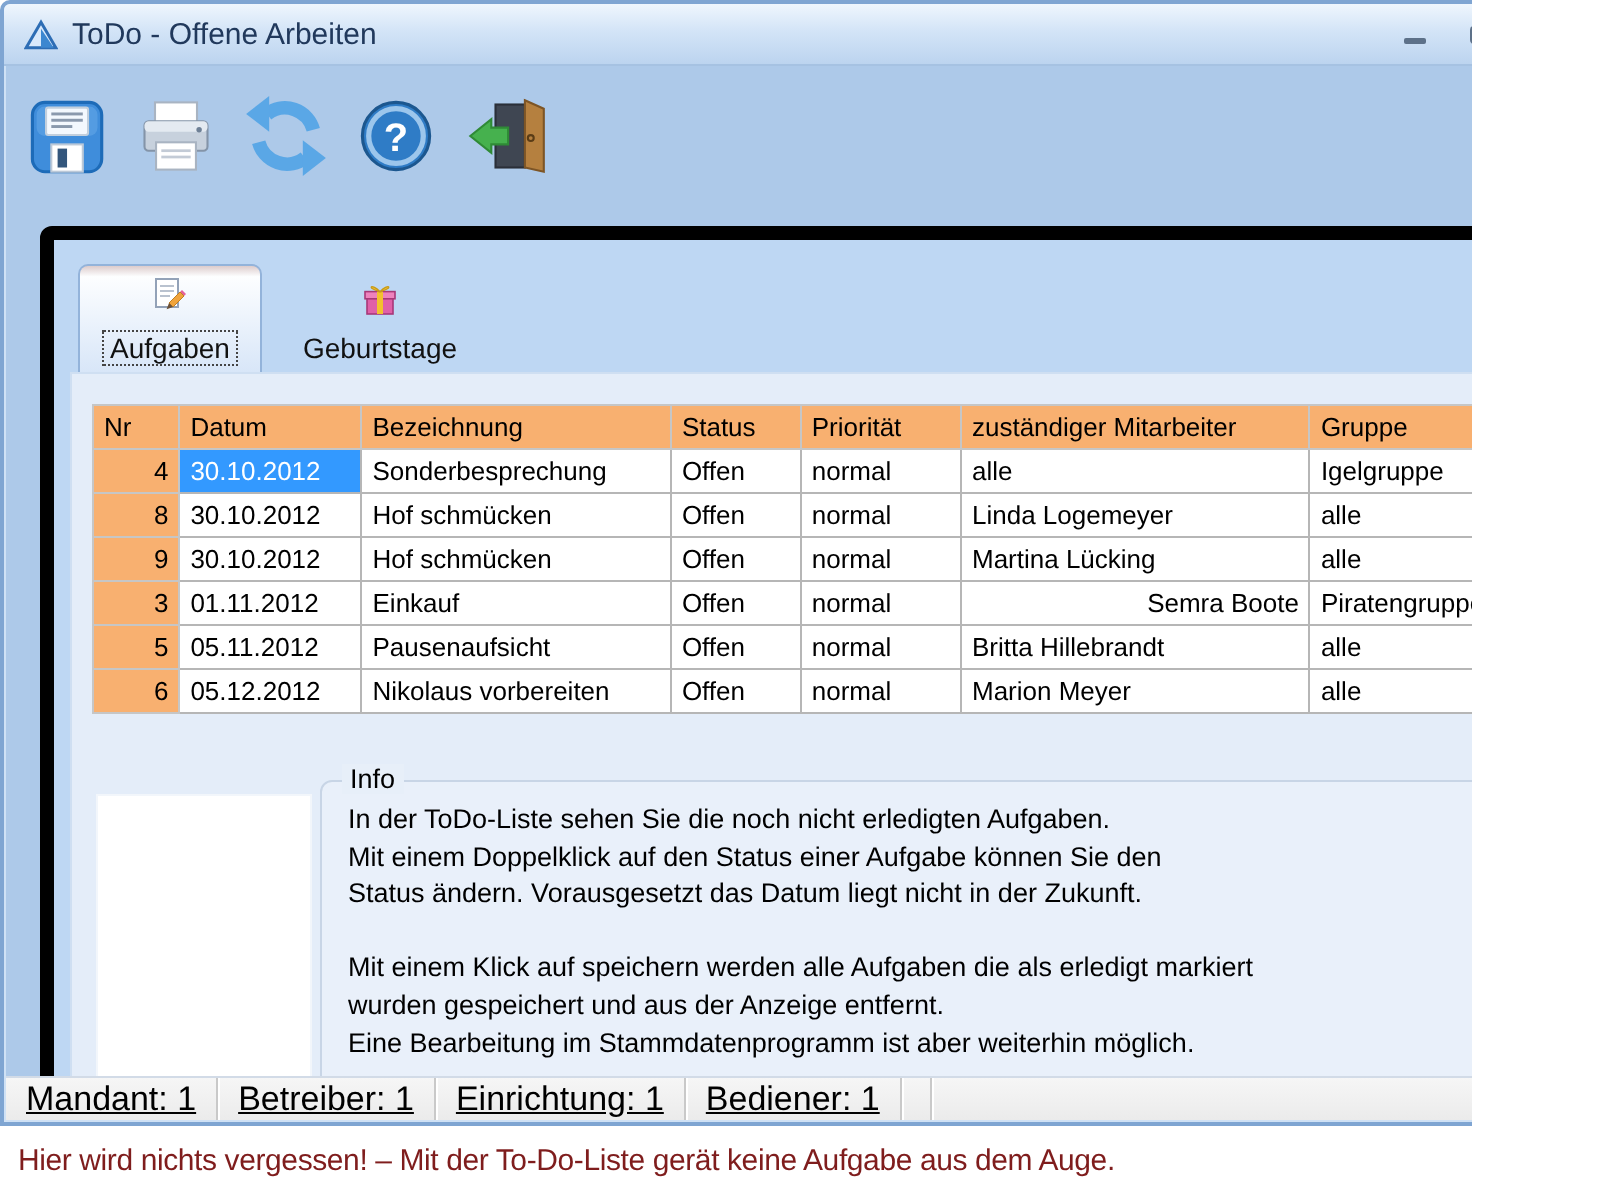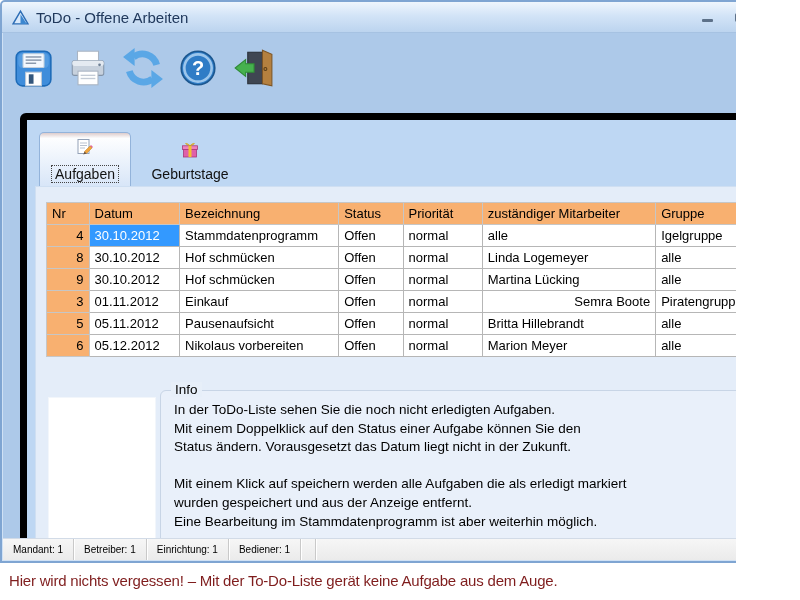--- a/index.html
+++ b/index.html
@@ -75,21 +75,21 @@
     position:absolute; left:124px; top:203px; width:612px; height:160px;
     background:#e9f0fa; border:1px solid #c8d5e6; border-radius:6px; box-sizing:border-box;
   }
   .info-label { position:absolute; top:-9px; left:10px; background:#e7eff9; padding:0 4px;
                 font-size:13.5px; color:#000; }
   .info-lines { padding:10px 10px 0 13px; font-size:13.5px; line-height:18.6px; color:#000; }
   
   .statusbar {
     position:absolute; left:1px; right:1px; bottom:1px; height:21px;
     background:linear-gradient(#f6f6f6,#ebebeb); border-top:1px solid #d2dbe7;
-    display:flex; align-items:stretch; font-size:10px; color:#000;
+    display:flex; align-items:stretch; font-size:17px; color:#000;text-decoration:underline;
   }
   .sb-panel { display:flex; align-items:center; padding:0 10px;
               border-right:1px solid #c9c9c9; box-shadow:1px 0 0 #ffffff; }
   .sb-spacer-small { width:14px; border-right:1px solid #c9c9c9; box-shadow:1px 0 0 #ffffff; }
   .sb-fill { flex:1; display:flex; align-items:flex-end; justify-content:flex-end; padding:0 3px 2px 0; }
   
   .caption { position:absolute; left:9px; top:572px; font-size:15px; color:#7f1d1d; letter-spacing:-0.2px; }
 </style>
 </head>
 <body>
@@ -202,21 +202,21 @@
                   <th style="width: 63px;">Status</th>
                   <th style="width: 82px;">Priorität</th>
                   <th style="width: 180px;">zuständiger Mitarbeiter</th>
                   <th style="width: 112px;">Gruppe</th>
                 </tr>
             </thead>
             <tbody id="grid-body">
                 <tr>
                   <th style="text-align: right;">4</th>
                   <td class="selected" style="text-align: left;">30.10.2012</td>
-                  <td style="text-align: left;">Stammdatenprogramm</td>
+                  <td style="text-align: left;">Sonderbesprechung</td>
                   <td style="text-align: left;">Offen</td>
                   <td style="text-align: left;">normal</td>
                   <td style="text-align: left;">alle</td>
                   <td style="text-align: left;">Igelgruppe</td>
                 </tr>
                 <tr>
                   <th style="text-align: right;">8</th>
                   <td style="text-align: left;">30.10.2012</td>
                   <td style="text-align: left;">Hof schmücken</td>
                   <td style="text-align: left;">Offen</td>

